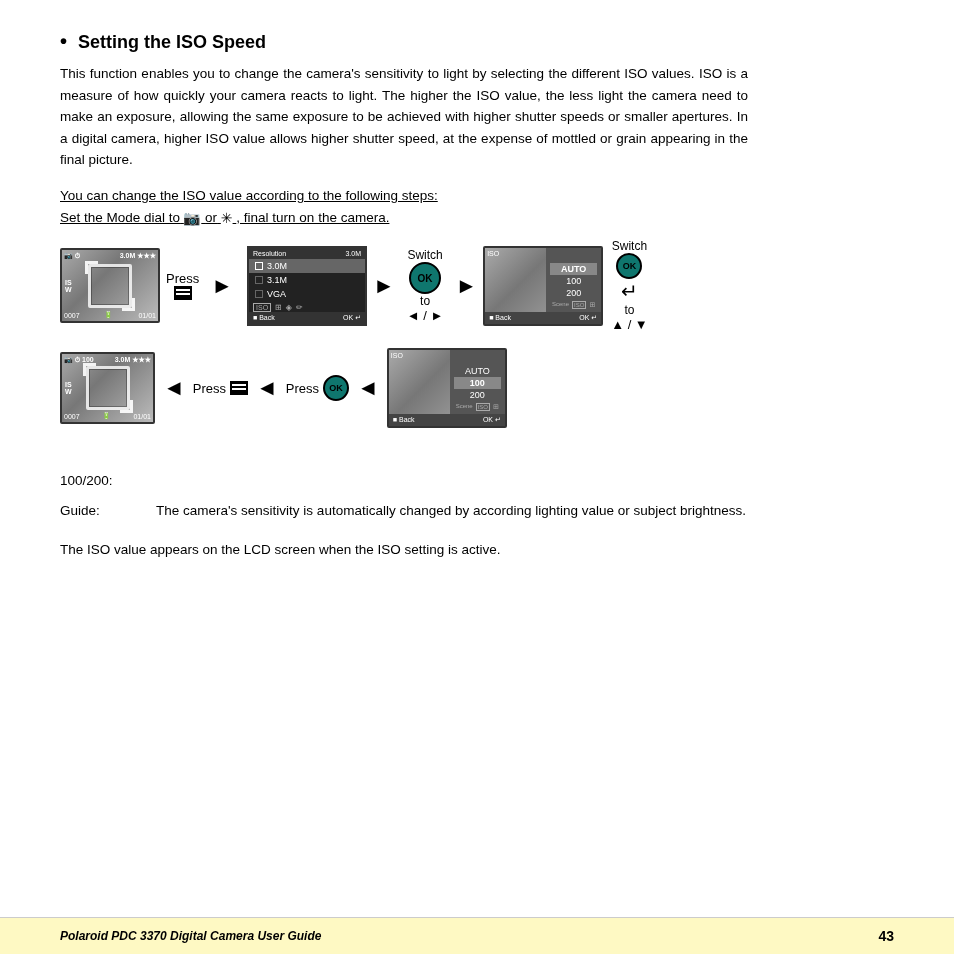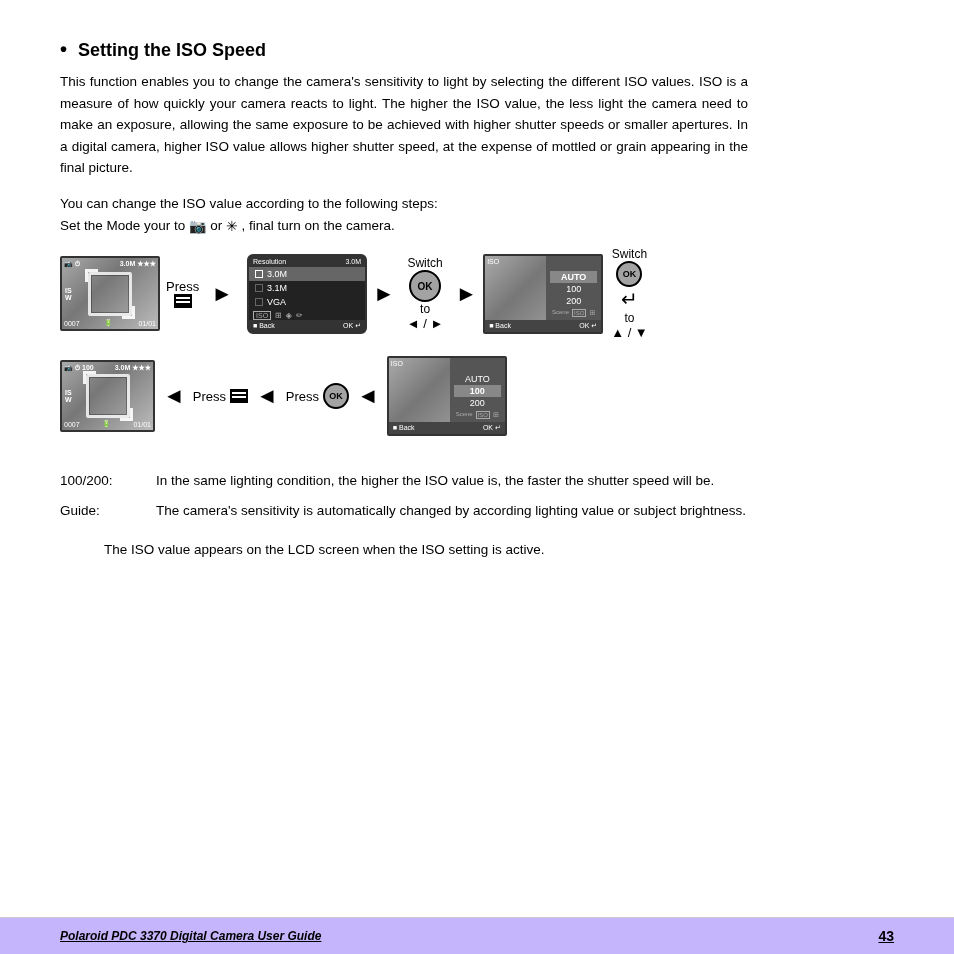--- a/index.html
+++ b/index.html
@@ -11,21 +11,21 @@
       font-size: 14px;
       color: #000;
       overflow: hidden;
     }
 
     .page {
       width: 808px;
       height: 954px;
       display: flex;
       flex-direction: column;
-      padding: 38px 60px 0 60px;
+      padding: 30px 60px 0 60px;
     }
 
     .section-title {
       font-size: 18px;
       font-weight: bold;
       margin-bottom: 10px;
     }
 
     .bullet {
       font-size: 20px;
@@ -36,20 +36,21 @@
       font-size: 13.5px;
       line-height: 1.6;
       text-align: justify;
       margin-bottom: 14px;
     }
 
     .steps-text {
       font-size: 13.5px;
       line-height: 1.6;
       margin-bottom: 10px;
+      text-decoration: underline;
     }
 
     .inline-icon {
       display: inline-block;
       font-size: 14px;
       vertical-align: middle;
     }
 
     
     .lcd-screen {
@@ -138,21 +139,21 @@
       color: #fff;
       font-weight: bold;
     }
 
     
     .menu-screen {
       width: 120px;
       height: 80px;
       background: #222;
       border: 2px solid #333;
-      border-radius: 6px;
+      border-radius: 0;
       position: relative;
       overflow: hidden;
       flex-shrink: 0;
     }
 
     .menu-header {
       display: flex;
       justify-content: space-between;
       padding: 2px 4px;
       font-size: 7px;
@@ -273,21 +274,21 @@
       display: inline-flex;
       align-items: center;
       justify-content: center;
       width: 26px;
       height: 26px;
       border-radius: 50%;
       border: 2px solid #000;
       font-size: 9px;
       font-weight: bold;
       color: #000;
-      background: #a3a3a3;
+      background: #0f766e;
       flex-shrink: 0;
     }
 
     .ok-btn-large {
       width: 32px;
       height: 32px;
       font-size: 10px;
     }
 
     .menu-icon {
@@ -308,21 +309,21 @@
       top: 3px; bottom: 3px;
       background: repeating-linear-gradient(
         to bottom,
         #fff 0px, #fff 2px,
         transparent 2px, transparent 4px
       );
     }
 
     
     .definitions {
-      margin-top: 20px;
+      margin-top: 28px;
       font-size: 13.5px;
       line-height: 1.6;
     }
 
     .def-row {
       display: flex;
       gap: 16px;
       margin-bottom: 8px;
     }
 
@@ -334,35 +335,33 @@
     .def-desc {
       flex: 1;
       text-align: justify;
     }
 
     .final-note {
       font-size: 13.5px;
       line-height: 1.6;
       text-align: justify;
       margin-top: 10px;
-      margin-left: 44px;
     }
 
     
     .footer {
       margin-top: auto;
       border-top: 1px solid #ccc;
-      background: #c4b5fd;
+      background: #fef9c3;
       padding: 10px 60px;
       display: flex;
       justify-content: space-between;
       align-items: center;
       width: 954px;
       margin-left: -60px;
-      text-decoration: underline;
     }
 
     .footer-left {
       font-size: 12px;
       font-weight: bold;
       font-style: italic;
       color: #000;
     }
 
     .footer-right {
@@ -413,21 +412,21 @@
 
   <div class="section-title">
     <span class="bullet">•</span>
     <span>Setting the ISO Speed</span>
   </div>
 
   <p class="body-text">This function enables you to change the camera's sensitivity to light by selecting the different ISO values. ISO is a measure of how quickly your camera reacts to light. The higher the ISO value, the less light the camera need to make an exposure, allowing the same exposure to be achieved with higher shutter speeds or smaller apertures. In a digital camera, higher ISO value allows higher shutter speed, at the expense of mottled or grain appearing in the final picture.</p>
 
   <div class="steps-text">
     <span>You can change the ISO value according to the following steps:</span><br>
-    <span>Set the Mode your to</span>
+    <span>Set the Mode dial to</span>
     
     <span class="inline-icon">📷</span>
     <span>or</span>
     
     <span class="inline-icon">✳</span>
     <span>, final turn on the camera.</span>
   </div>
 
   <div class="diagram-container">
 
@@ -582,21 +581,20 @@
           <span>OK ↵</span>
         </div>
       </div>
 
     </div>
   </div>
 
   <div class="definitions">
     <div class="def-row">
       <span class="def-term">100/200:</span>
-      <span class="def-desc">In the same lighting condition, the higher the ISO value is, the faster the shutter speed will be.</span>
     </div>
     <div class="def-row">
       <span class="def-term">Guide:</span>
       <span class="def-desc">The camera's sensitivity is automatically changed by according lighting value or subject brightness.</span>
     </div>
   </div>
 
   <p class="final-note">The ISO value appears on the LCD screen when the ISO setting is active.</p>
 
   <div style="flex:1;"></div>

